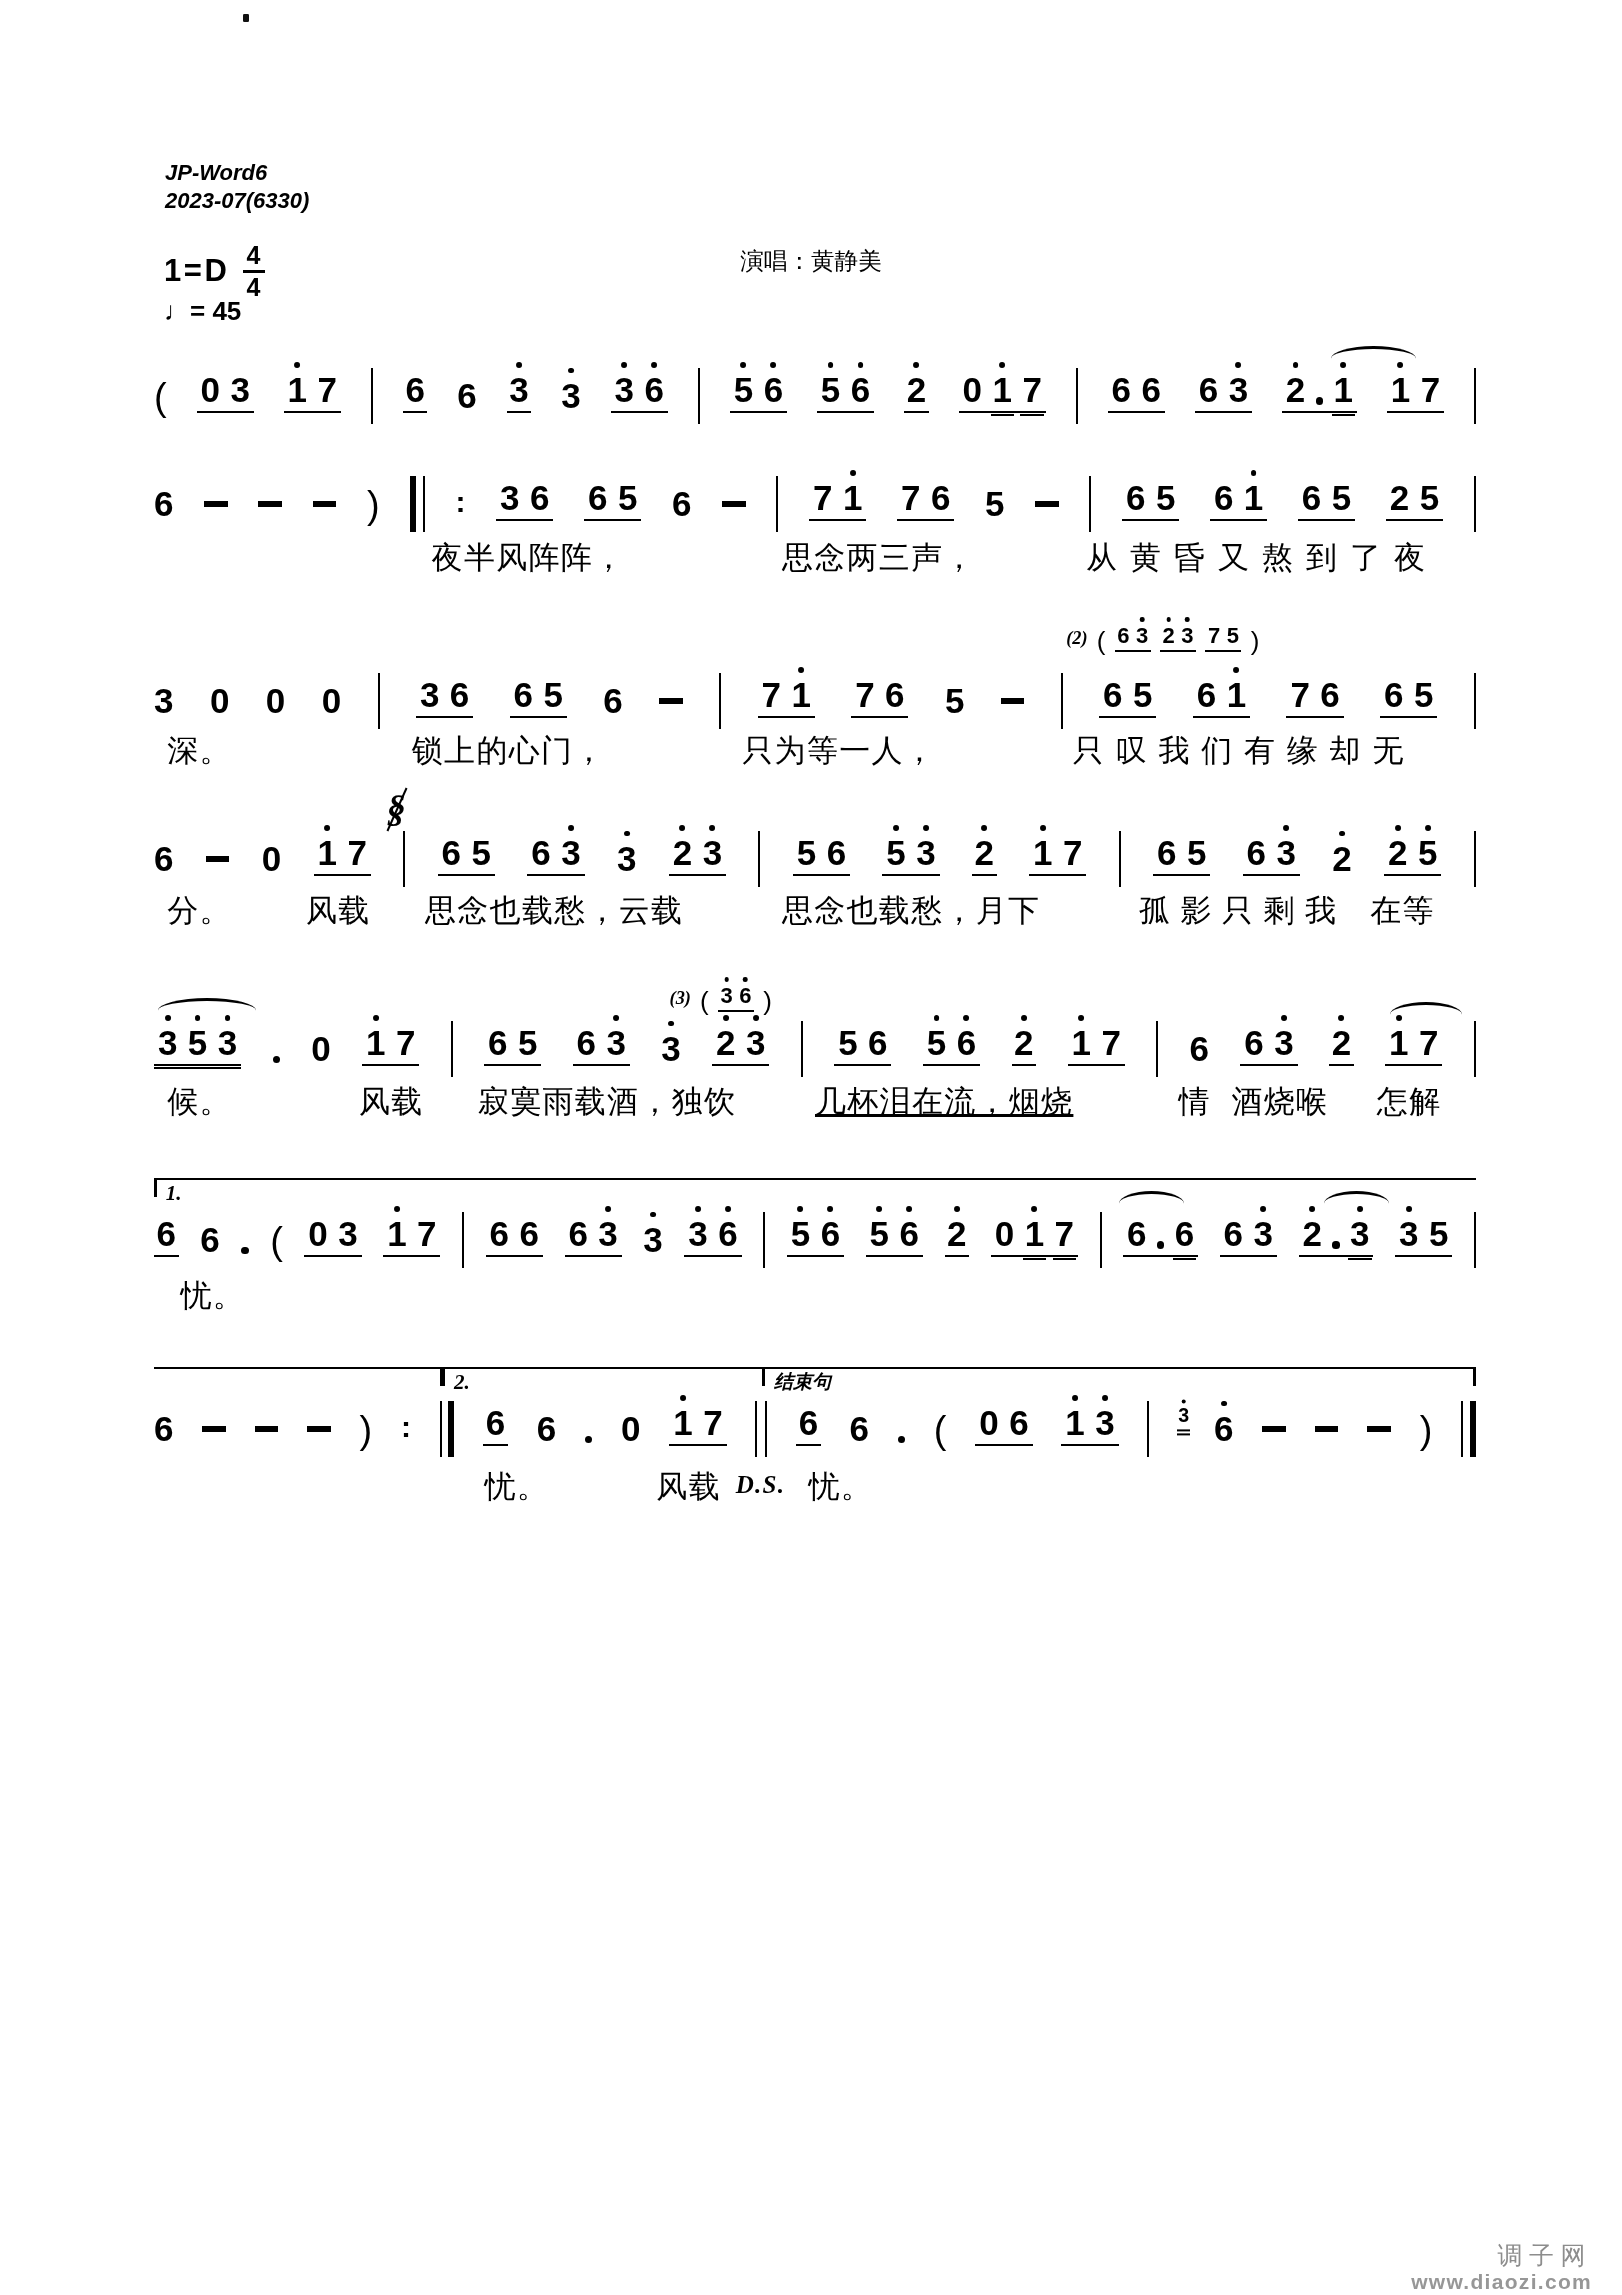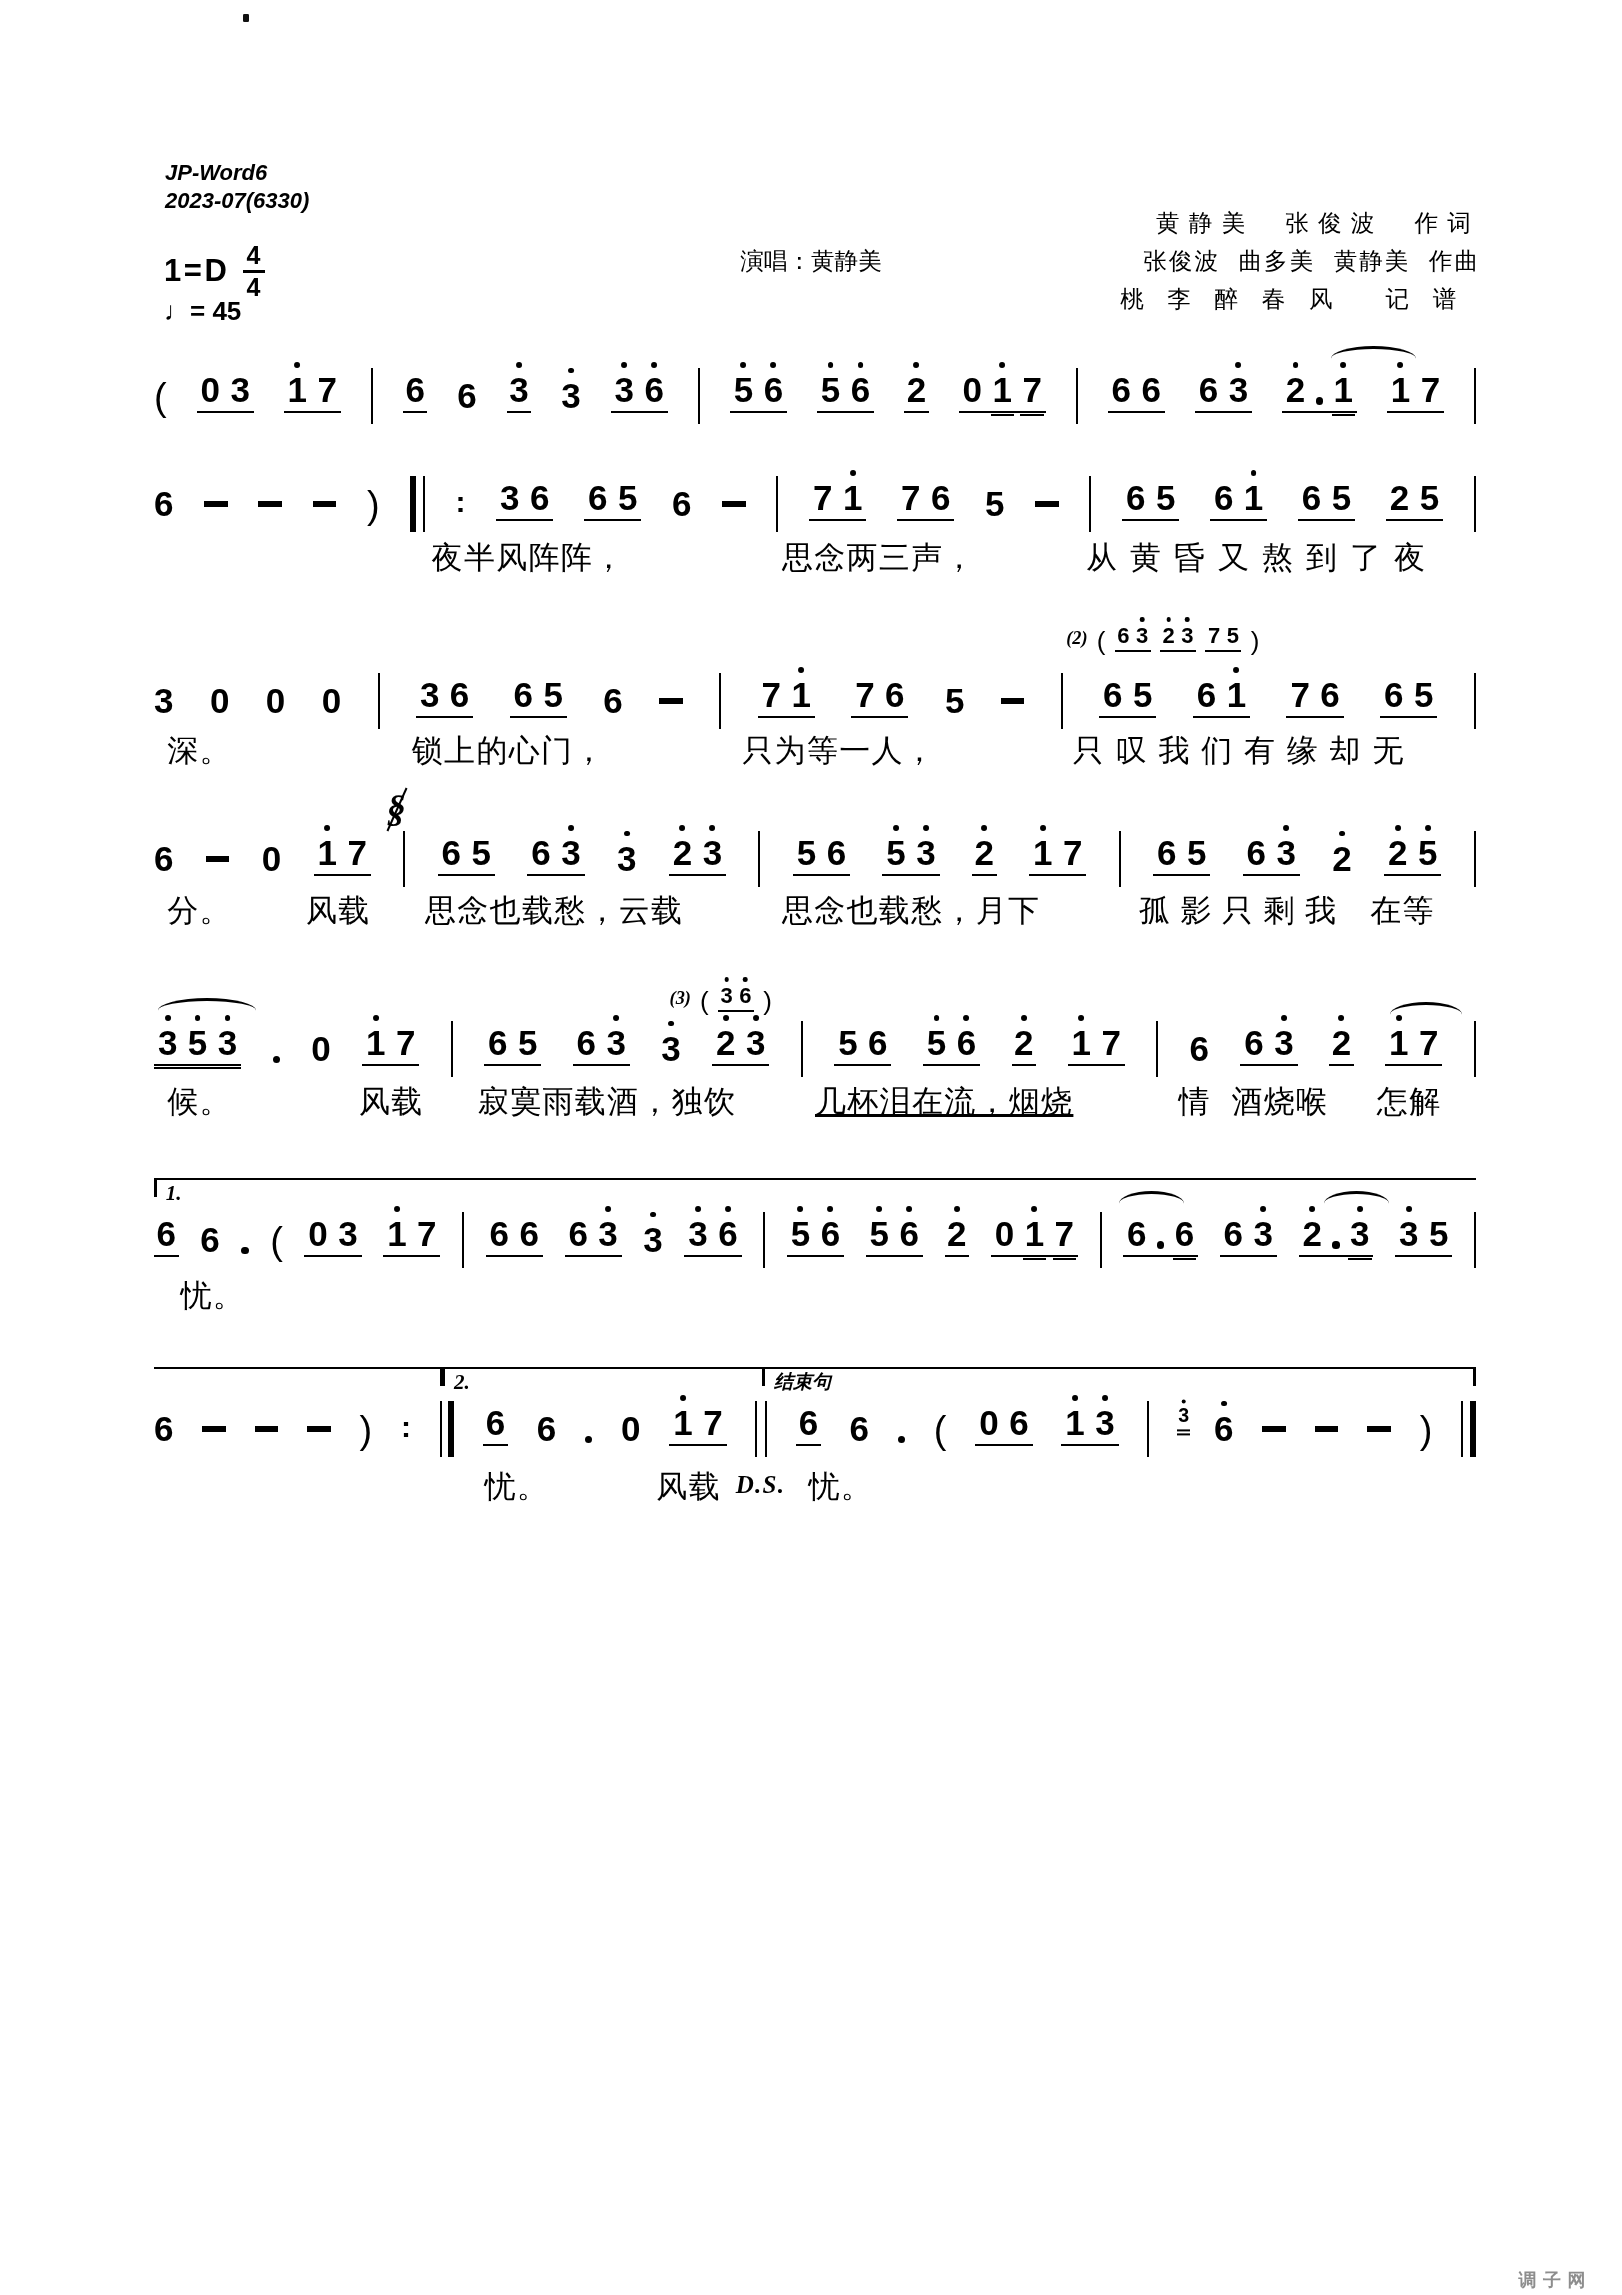--- a/index.html
+++ b/index.html
@@ -62,21 +62,21 @@
   .ann .alabel{font-style:italic;font-family:"Liberation Serif",serif;font-size:18.3px;font-weight:700;margin-bottom:2.6px;}
   .ann .tok.par{font-size:26px;font-weight:400;}
   .ann .grp{gap:6.5px;padding:0 2.6px 2.6px;border-bottom:2px solid #000;}
   .ann .od{width:4.6px;height:4.6px;top:-7.9px;}
   .arc{position:absolute;height:22px;border-top:3.9px solid #000;border-radius:50%;}
   .segno{position:absolute;font-family:"Liberation Serif",serif;font-style:italic;font-weight:700;
          font-size:38px;line-height:1;}
   .segno::after{content:"";position:absolute;left:50%;top:-2.6px;width:2px;height:47px;background:#000;transform:rotate(24deg);}
   
   .footer{position:absolute;right:31px;top:2241px;text-align:right;color:#8d8d8d;line-height:1.15;}
-  .footer .site{font-size:18px;font-weight:700;letter-spacing:6.5px;margin-top:29px;}
+  .footer .site{font-size:25px;font-weight:400;letter-spacing:6.5px;}
   .footer .url{font-size:21px;font-weight:700;letter-spacing:1.3px;color:#979797;}
 </style>
 </head>
 <body>
 
 <div class="page">
   <div class="speck"></div>
 
   <div class="app-id">JP-Word6</div>
   <div class="app-date">2023-07(6330)</div>
@@ -86,25 +86,20 @@
     <span class="meter">
       <b>4</b>
       <span class="mline"></span>
       <b>4</b>
     </span>
   </div>
   <div class="temporow">♩= 45</div>
 
   <div class="singer">演唱：黄静美</div>
 
-  <div class="credits">
-    <div>黄静美 张俊波 作词</div>
-    <div>张俊波 曲多美 黄静美 作曲</div>
-    <div>桃李醉春风 记谱</div>
-  </div>
 
   <div id="score">
       <div class="scoreline" style="top: 376px;">
         <span class="tok par">(</span>
         <span class="grp u1">
           <span class="tok">0</span>
           <span class="tok">3</span>
         </span>
         <span class="grp u1">
           <span class="tok">1<i class="od"></i></span>

